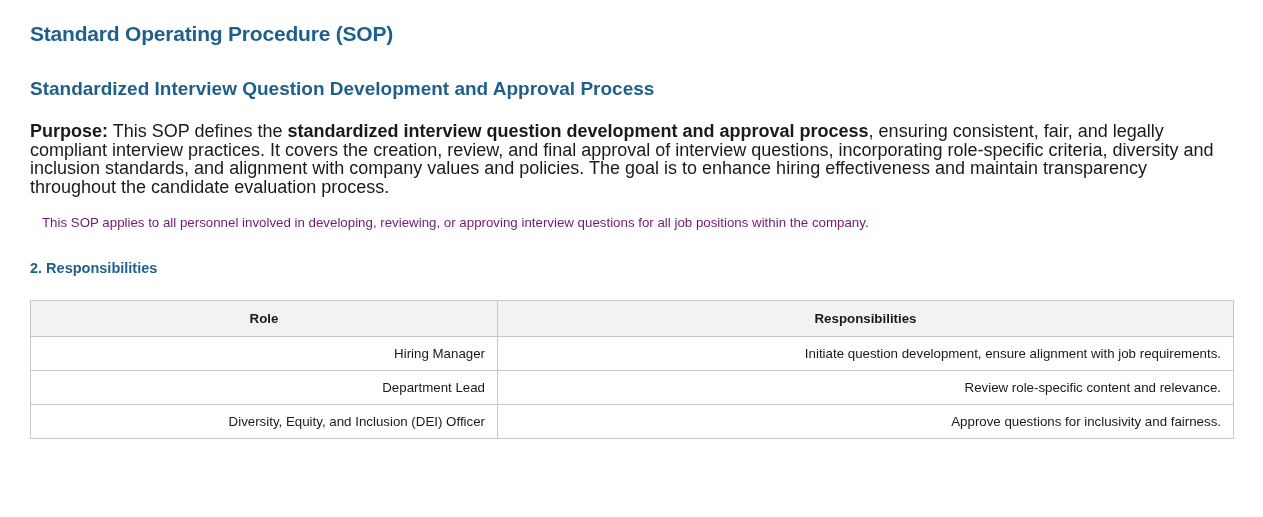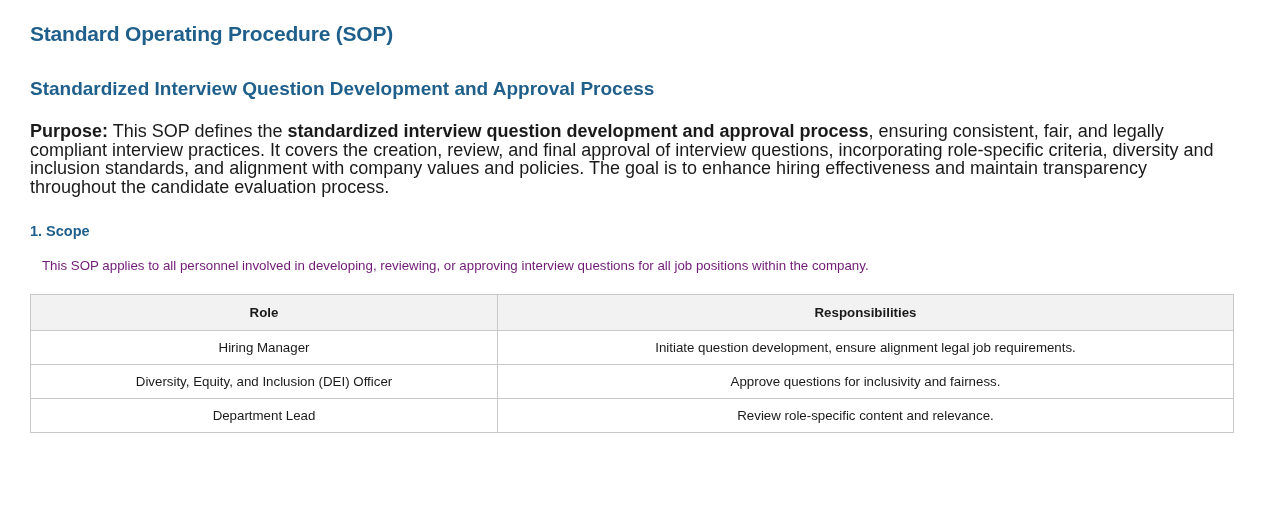--- a/index.html
+++ b/index.html
@@ -49,27 +49,27 @@
   }
   .body-para {
     font-size: 13.3px;
     line-height: 18.5px;
     margin: 18px 0 0 12px;
     color: #701a75;
   }
   table.resp-table {
     border-collapse: collapse;
     width: 1203px;
-    margin-top: 18px;
+    margin-top: 24px;
     table-layout: fixed;
   }
   table.resp-table th,
   table.resp-table td {
     border: 1px solid #c8c8c8;
-    text-align: center;
+    text-align: right;
     font-size: 13.3px;
     color: #1a1a1a;
   }
   table.resp-table th {
     background: #f2f2f2;
     font-weight: bold;
     text-align: center;
     padding: 10px 8px;
   }
   table.resp-table td {
@@ -83,45 +83,45 @@
 <body>
 
 <div class="page">
 
   <h1 class="doc-title">Standard Operating Procedure (SOP)</h1>
 
   <h2 class="doc-subtitle">Standardized Interview Question Development and Approval Process</h2>
 
   <p class="purpose-para"><b>Purpose:</b><span> This SOP defines the </span><b>standardized interview question development and approval process</b><span>, ensuring consistent, fair, and legally compliant interview practices. It covers the creation, review, and final approval of interview questions, incorporating role-specific criteria, diversity and inclusion standards, and alignment with company values and policies. The goal is to enhance hiring effectiveness and maintain transparency throughout the candidate evaluation process.</span></p>
 
-  <h3 class="section-heading">1. Scope</h3>
 
   <p class="body-para">This SOP applies to all personnel involved in developing, reviewing, or approving interview questions for all job positions within the company.</p>
 
+  <h3 class="section-heading">2. Responsibilities</h3>
 
   <table class="resp-table">
     <colgroup>
       <col class="col-role">
       <col class="col-resp">
     </colgroup>
     <thead>
       <tr>
         <th>Role</th>
         <th>Responsibilities</th>
       </tr>
     </thead>
     <tbody>
       <tr>
         <td>Hiring Manager</td>
-        <td>Initiate question development, ensure alignment legal job requirements.</td>
+        <td>Initiate question development, ensure alignment with job requirements.</td>
+      </tr>
+      <tr>
+        <td>Department Lead</td>
+        <td>Review role-specific content and relevance.</td>
       </tr>
       <tr>
         <td>Diversity, Equity, and Inclusion (DEI) Officer</td>
         <td>Approve questions for inclusivity and fairness.</td>
-      </tr>
-      <tr>
-        <td>Department Lead</td>
-        <td>Review role-specific content and relevance.</td>
       </tr>
     </tbody>
   </table>
 
 </div>
 
 </body></html>

